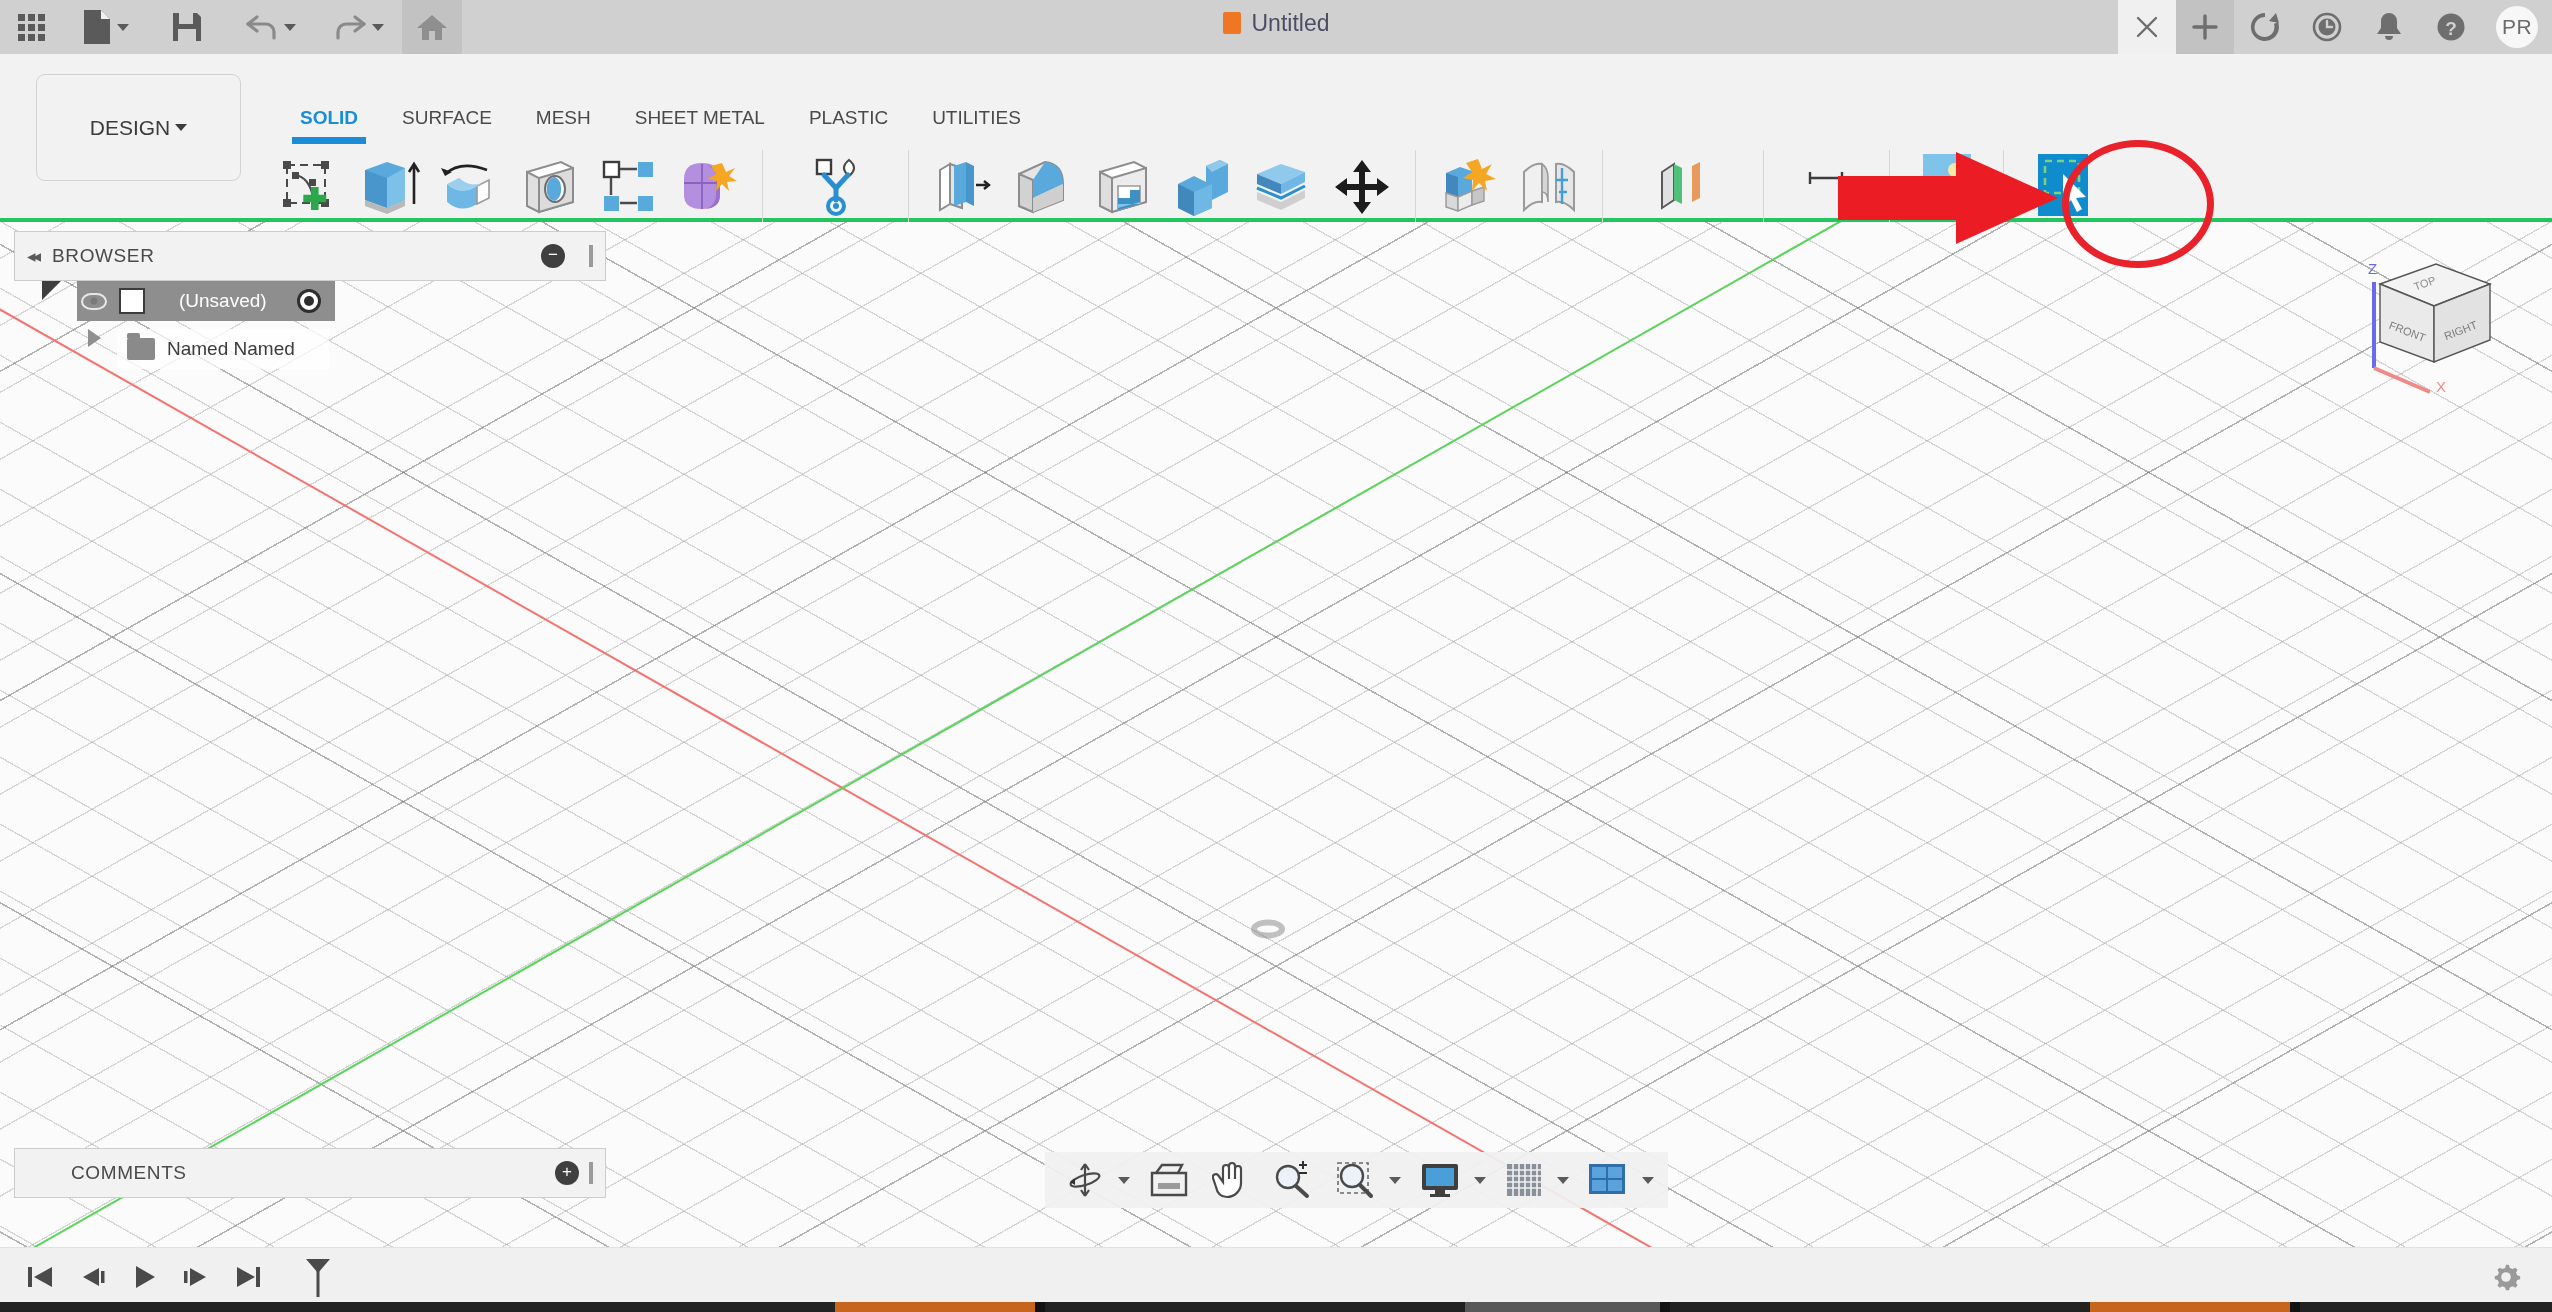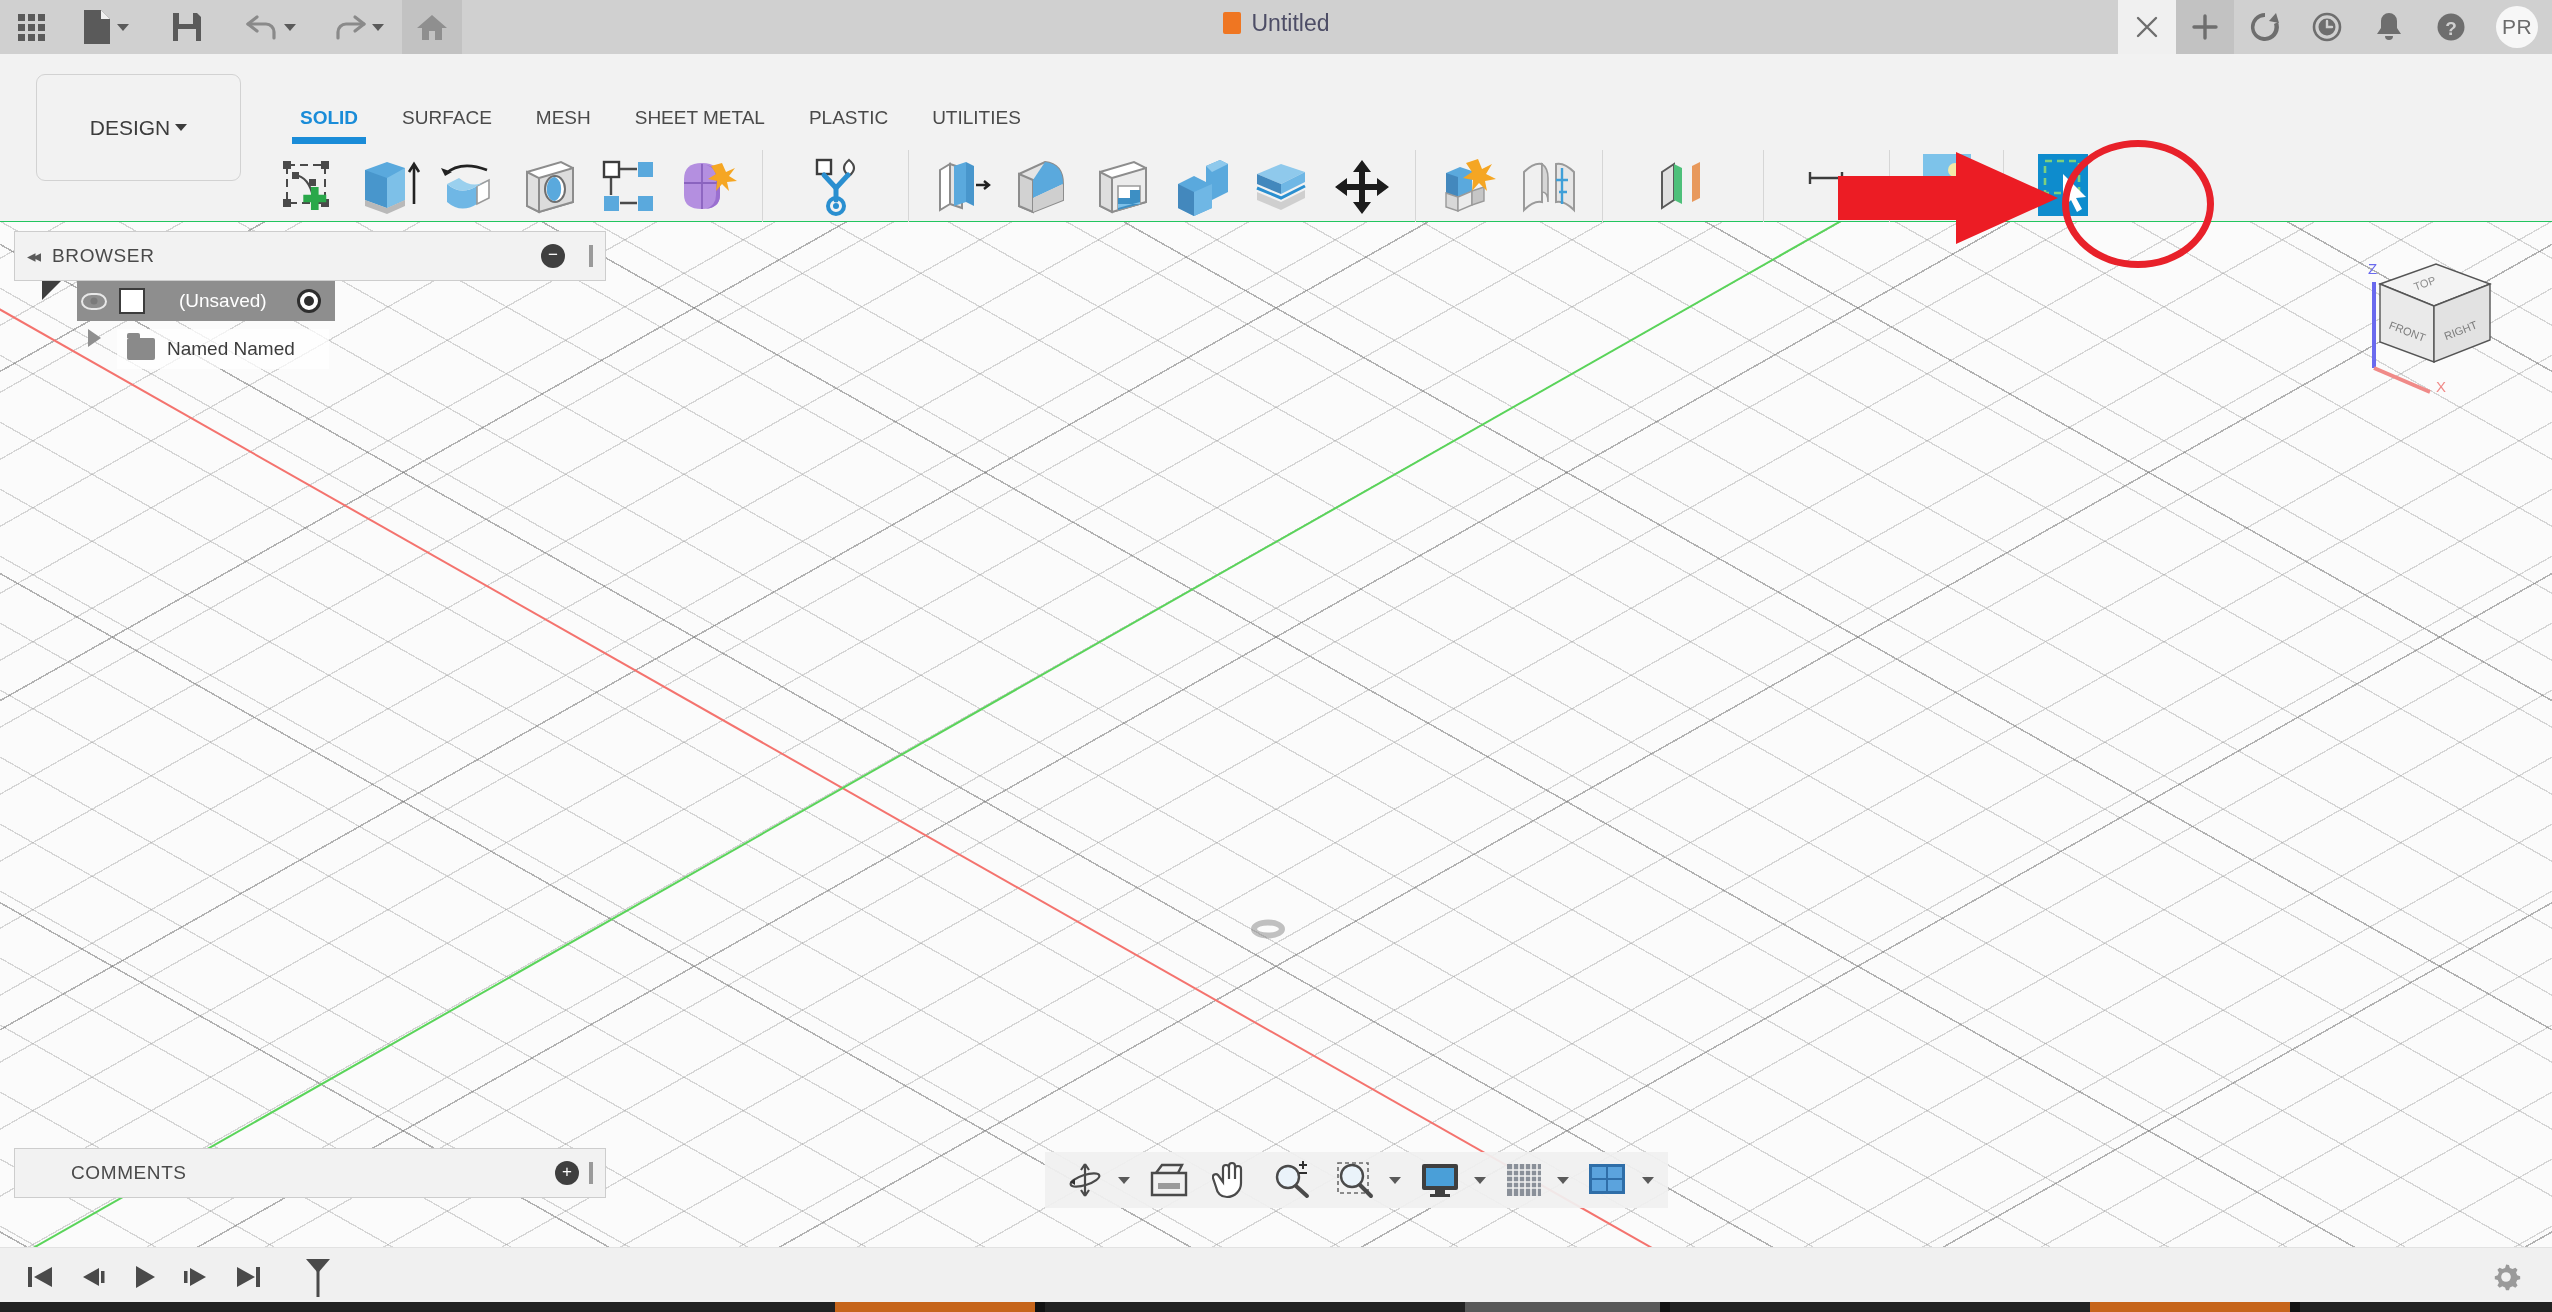--- a/index.html
+++ b/index.html
@@ -44,21 +44,21 @@
   .avatarWrap { width: 70px; }
   .avatar {
     width: 42px; height: 42px; border-radius: 50%; background: #f7f7f7;
     display: flex; align-items: center; justify-content: center;
     font-size: 21px; color: #6b6b6b; letter-spacing: .5px;
   }
 
   
   #ribbon {
     position: absolute; left: 0; top: 54px; width: 2552px; height: 168px;
-    background: #f2f2f2; border-bottom: 1px solid #22c55e;
+    background: #f2f2f2; border-bottom: 4px solid #22c55e;
   }
   #designBox {
     position: absolute; left: 36px; top: 20px; width: 205px; height: 107px;
     border: 1px solid #d2d2d2; border-radius: 9px; background: #f2f2f2;
     display: flex; align-items: center; justify-content: center;
     font-size: 21px; color: #3c3c3c;
   }
   #designBox .caret { border-top-color: #3c3c3c; }
 
   #tabs { position: absolute; left: 278px; top: 53px; display: flex; }

